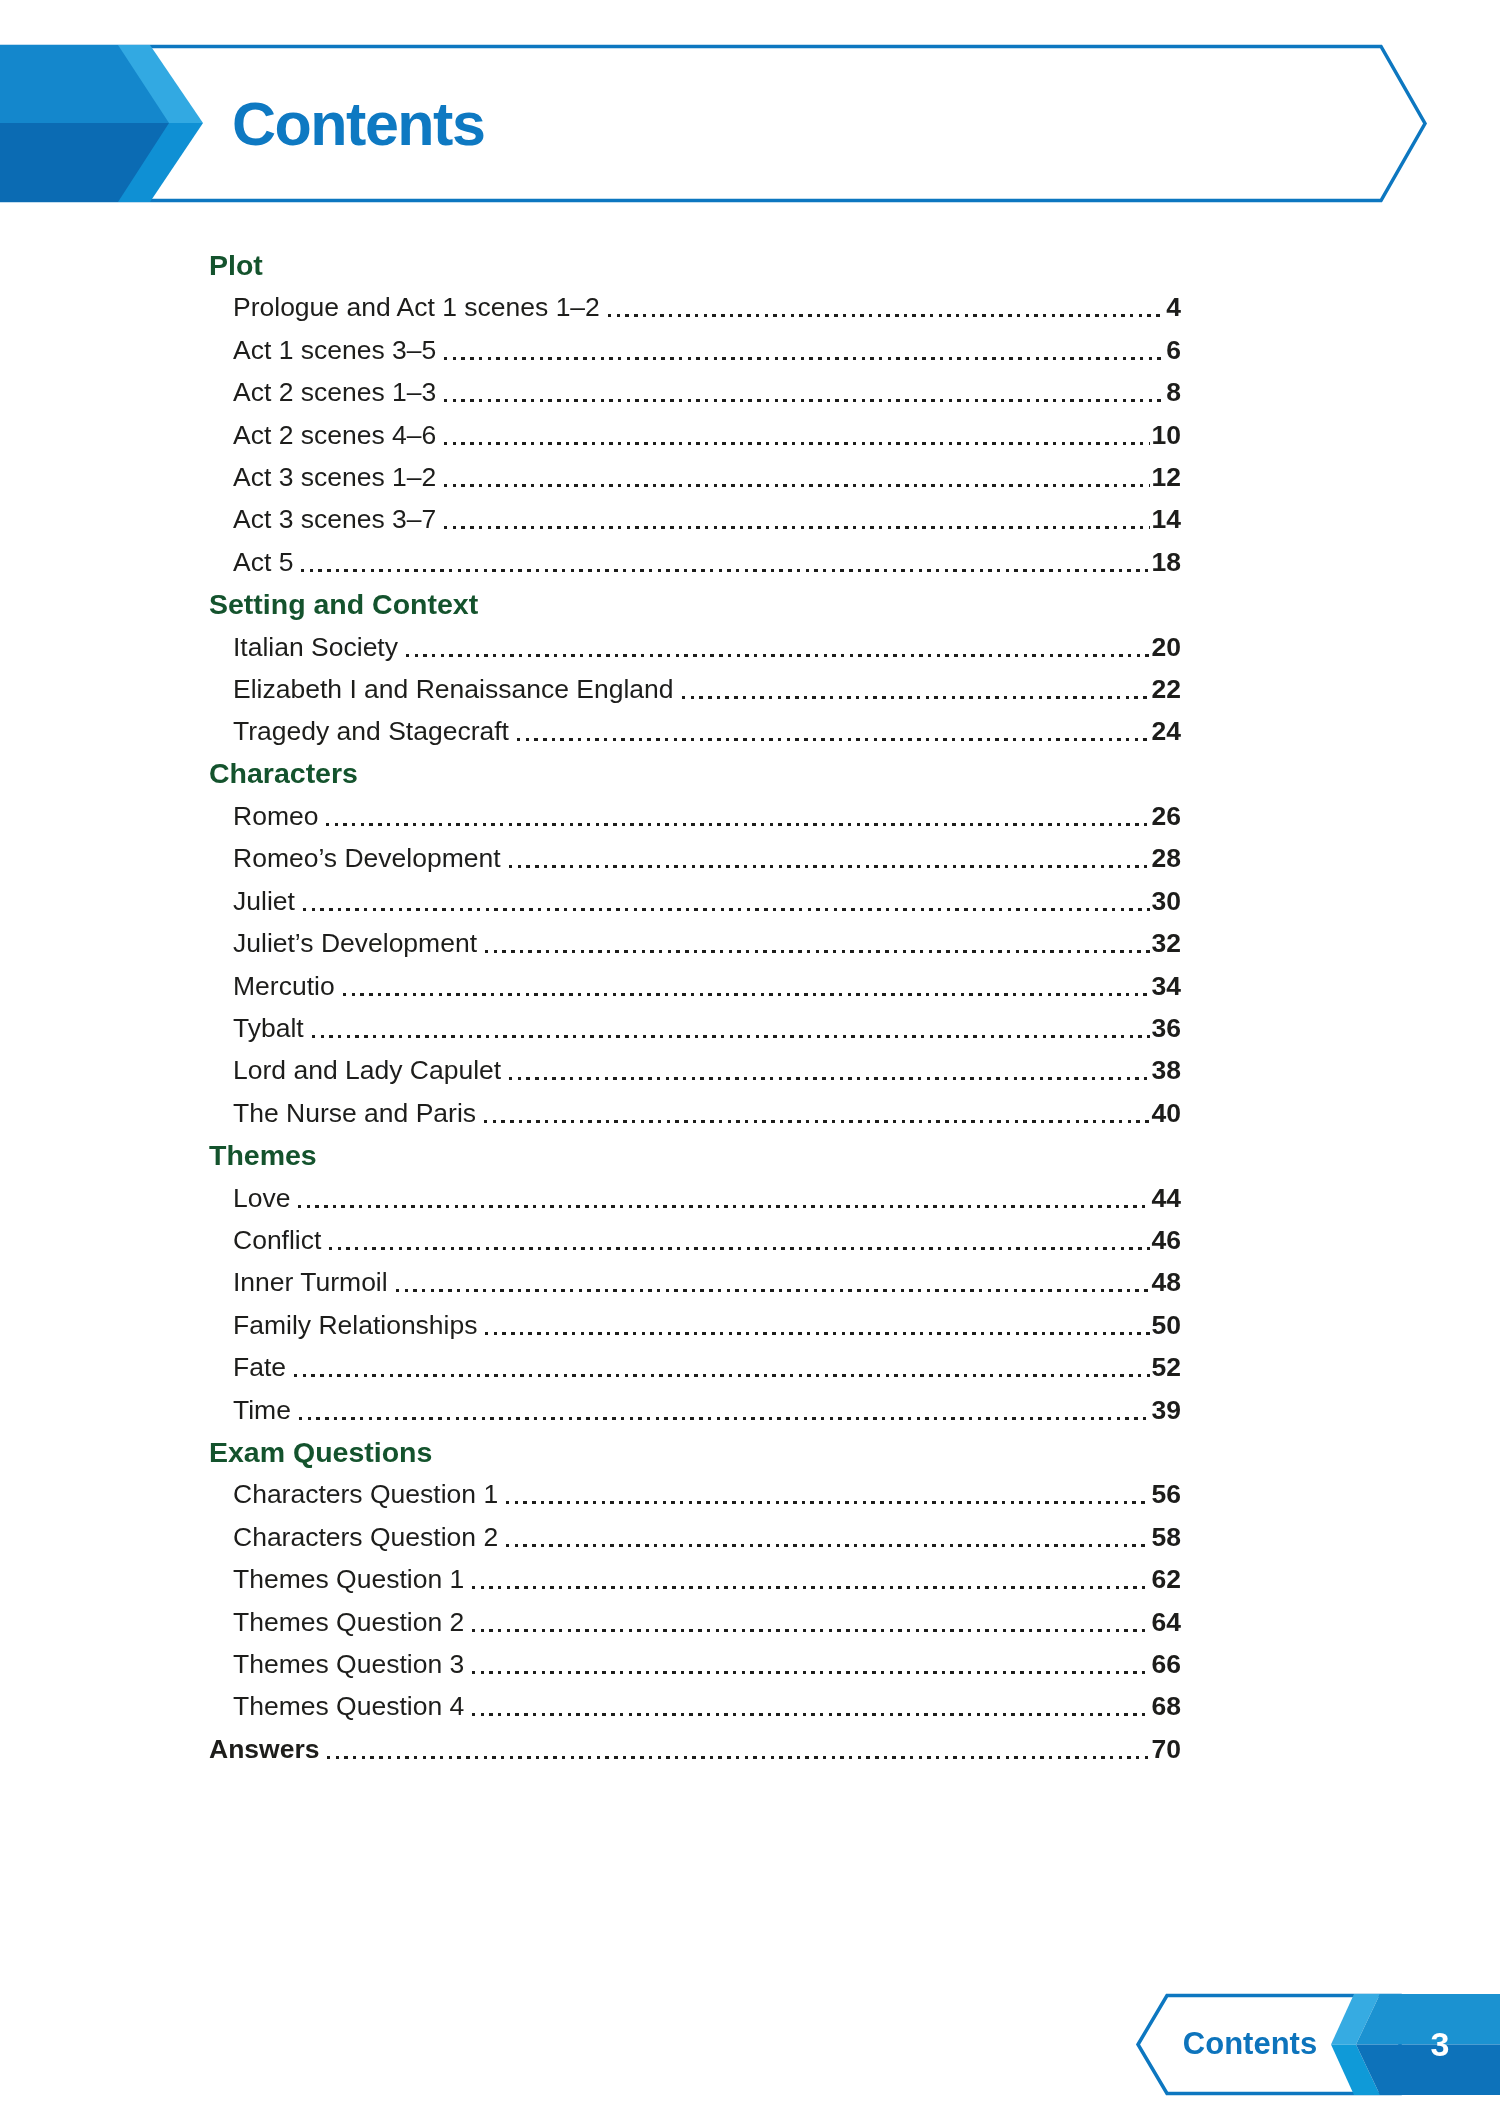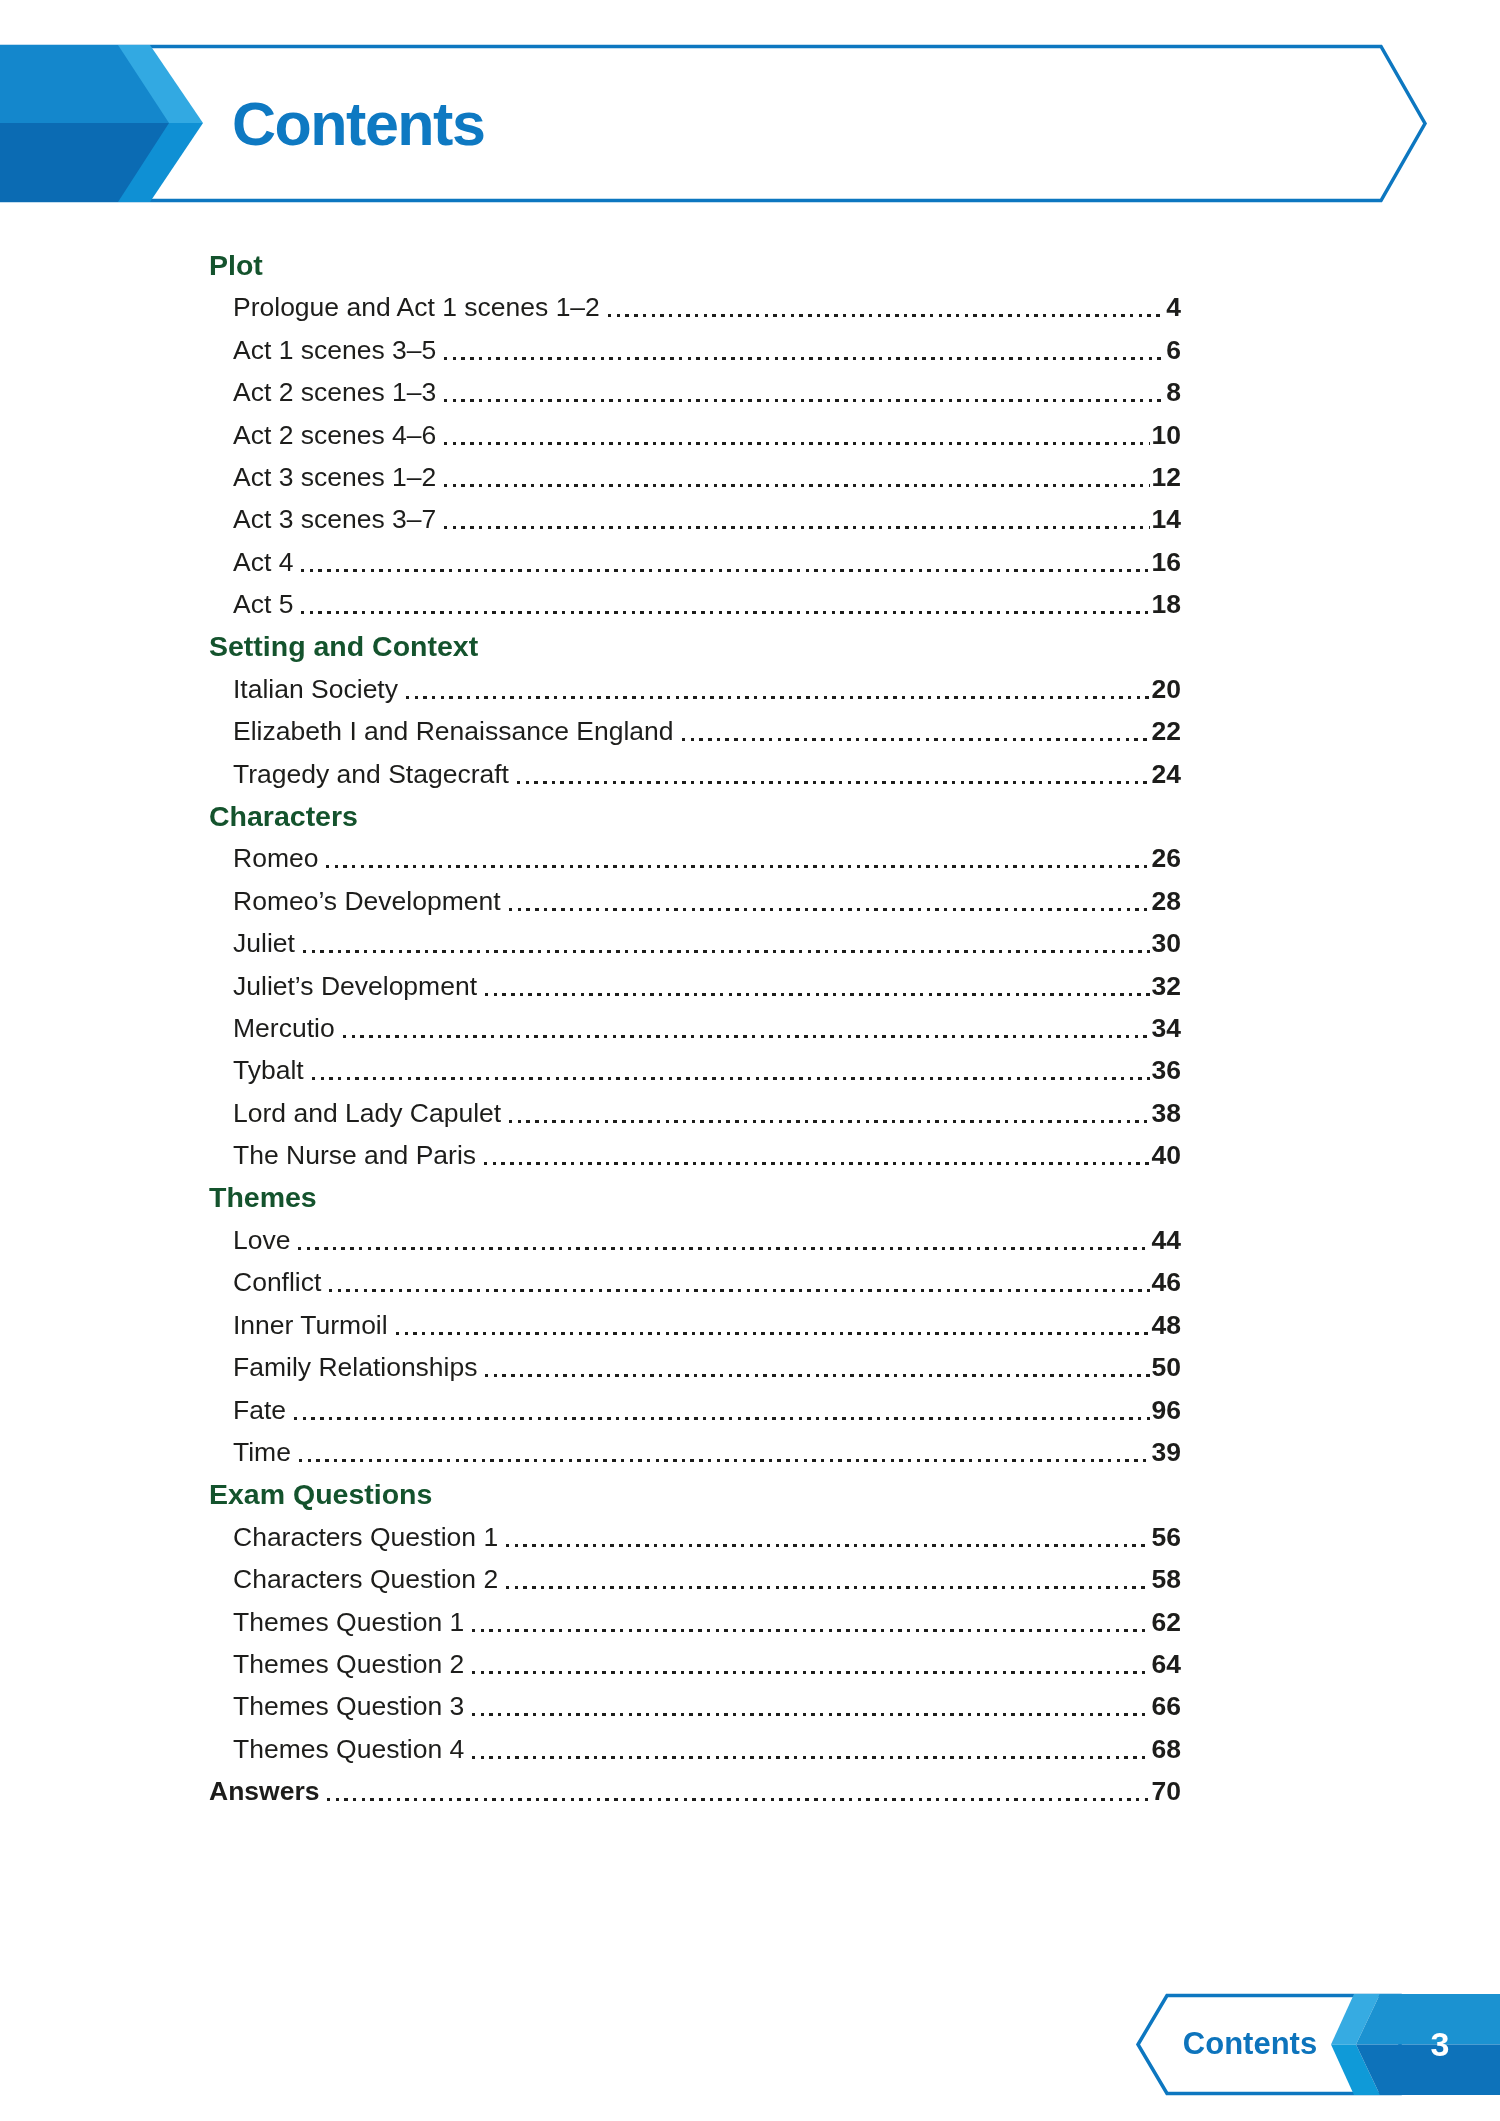--- a/index.html
+++ b/index.html
@@ -112,25 +112,20 @@
         <span class="lbl">Act 3 scenes 1–2</span>
         <span class="dots"></span>
         <span class="pg">12</span>
       </div>
       <div class="toc-row indent">
         <span class="lbl">Act 3 scenes 3–7</span>
         <span class="dots"></span>
         <span class="pg">14</span>
       </div>
       <div class="toc-row indent">
-        <span class="lbl">Act 4</span>
-        <span class="dots"></span>
-        <span class="pg">16</span>
-      </div>
-      <div class="toc-row indent">
         <span class="lbl">Act 5</span>
         <span class="dots"></span>
         <span class="pg">18</span>
       </div>
       <div class="toc-heading">Setting and Context</div>
       <div class="toc-row indent">
         <span class="lbl">Italian Society</span>
         <span class="dots"></span>
         <span class="pg">20</span>
       </div>
@@ -202,21 +197,21 @@
         <span class="pg">48</span>
       </div>
       <div class="toc-row indent">
         <span class="lbl">Family Relationships</span>
         <span class="dots"></span>
         <span class="pg">50</span>
       </div>
       <div class="toc-row indent">
         <span class="lbl">Fate</span>
         <span class="dots"></span>
-        <span class="pg">96</span>
+        <span class="pg">52</span>
       </div>
       <div class="toc-row indent">
         <span class="lbl">Time</span>
         <span class="dots"></span>
         <span class="pg">39</span>
       </div>
       <div class="toc-heading">Exam Questions</div>
       <div class="toc-row indent">
         <span class="lbl">Characters Question 1</span>
         <span class="dots"></span>

